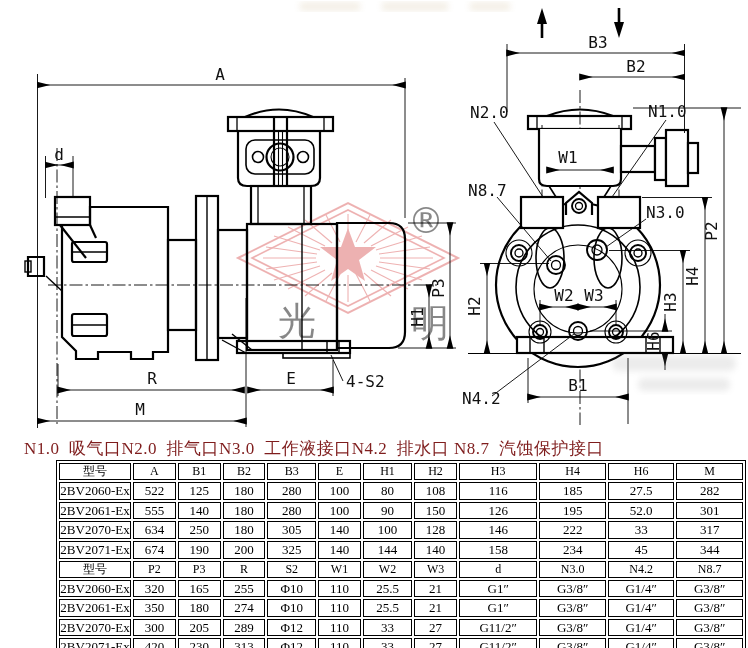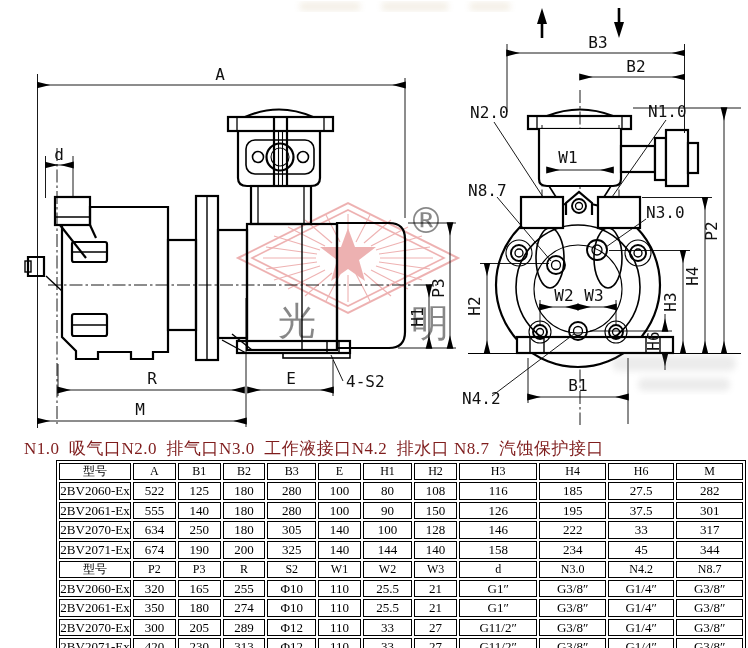--- a/index.html
+++ b/index.html
@@ -348,21 +348,21 @@
     <td>2BV2061-Ex</td>
     <td>555</td>
     <td>140</td>
     <td>180</td>
     <td>280</td>
     <td>100</td>
     <td>90</td>
     <td>150</td>
     <td>126</td>
     <td>195</td>
-    <td>37.5</td>
+    <td>52.0</td>
     <td>301</td>
   </tr>
   <tr>
     <td>2BV2070-Ex</td>
     <td>634</td>
     <td>250</td>
     <td>180</td>
     <td>305</td>
     <td>140</td>
     <td>100</td>

